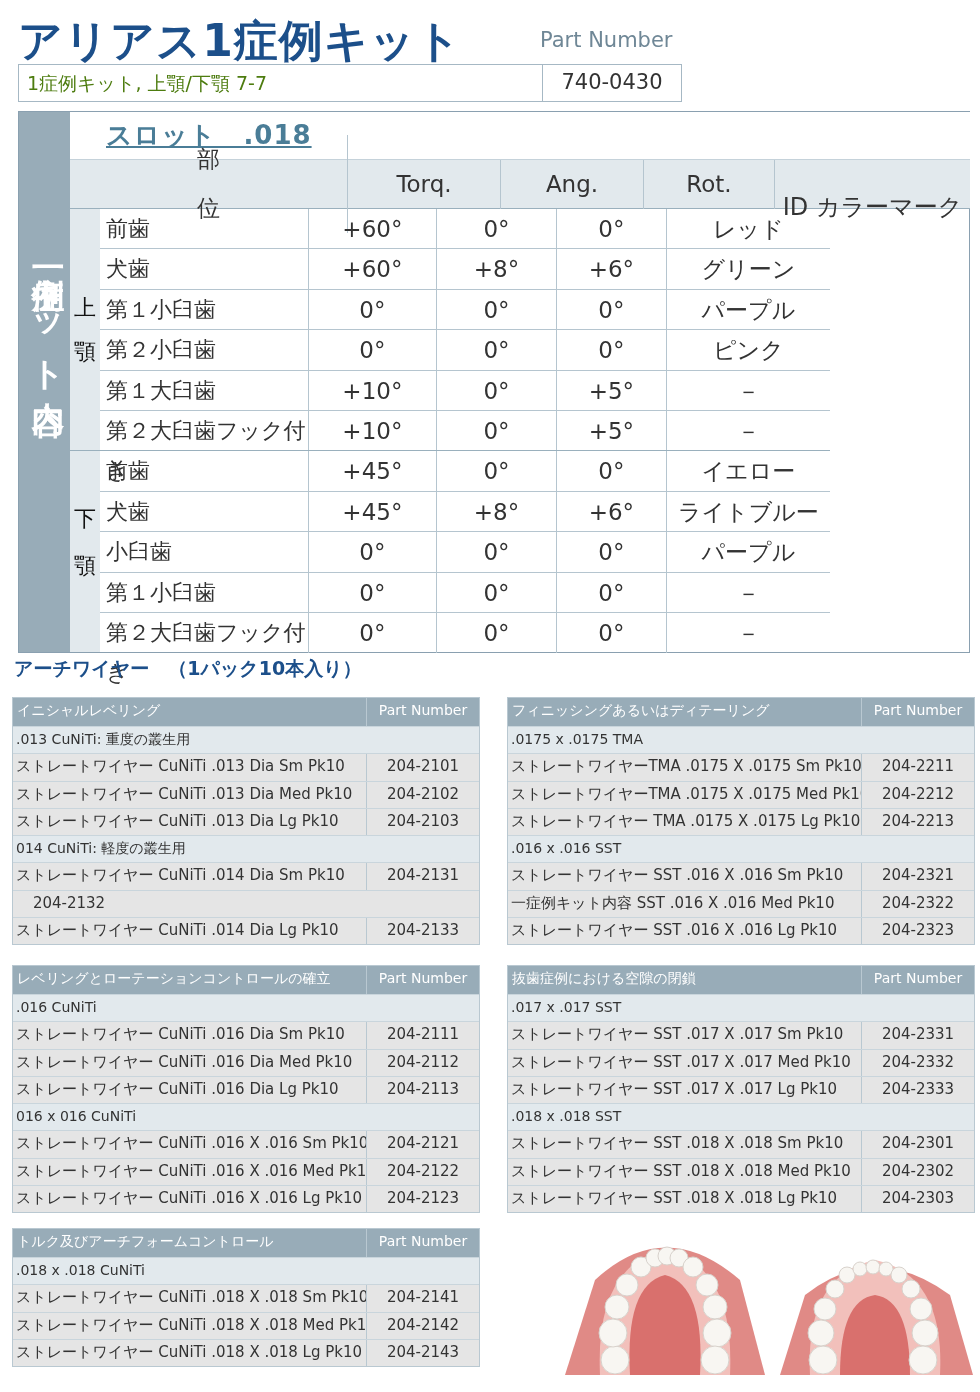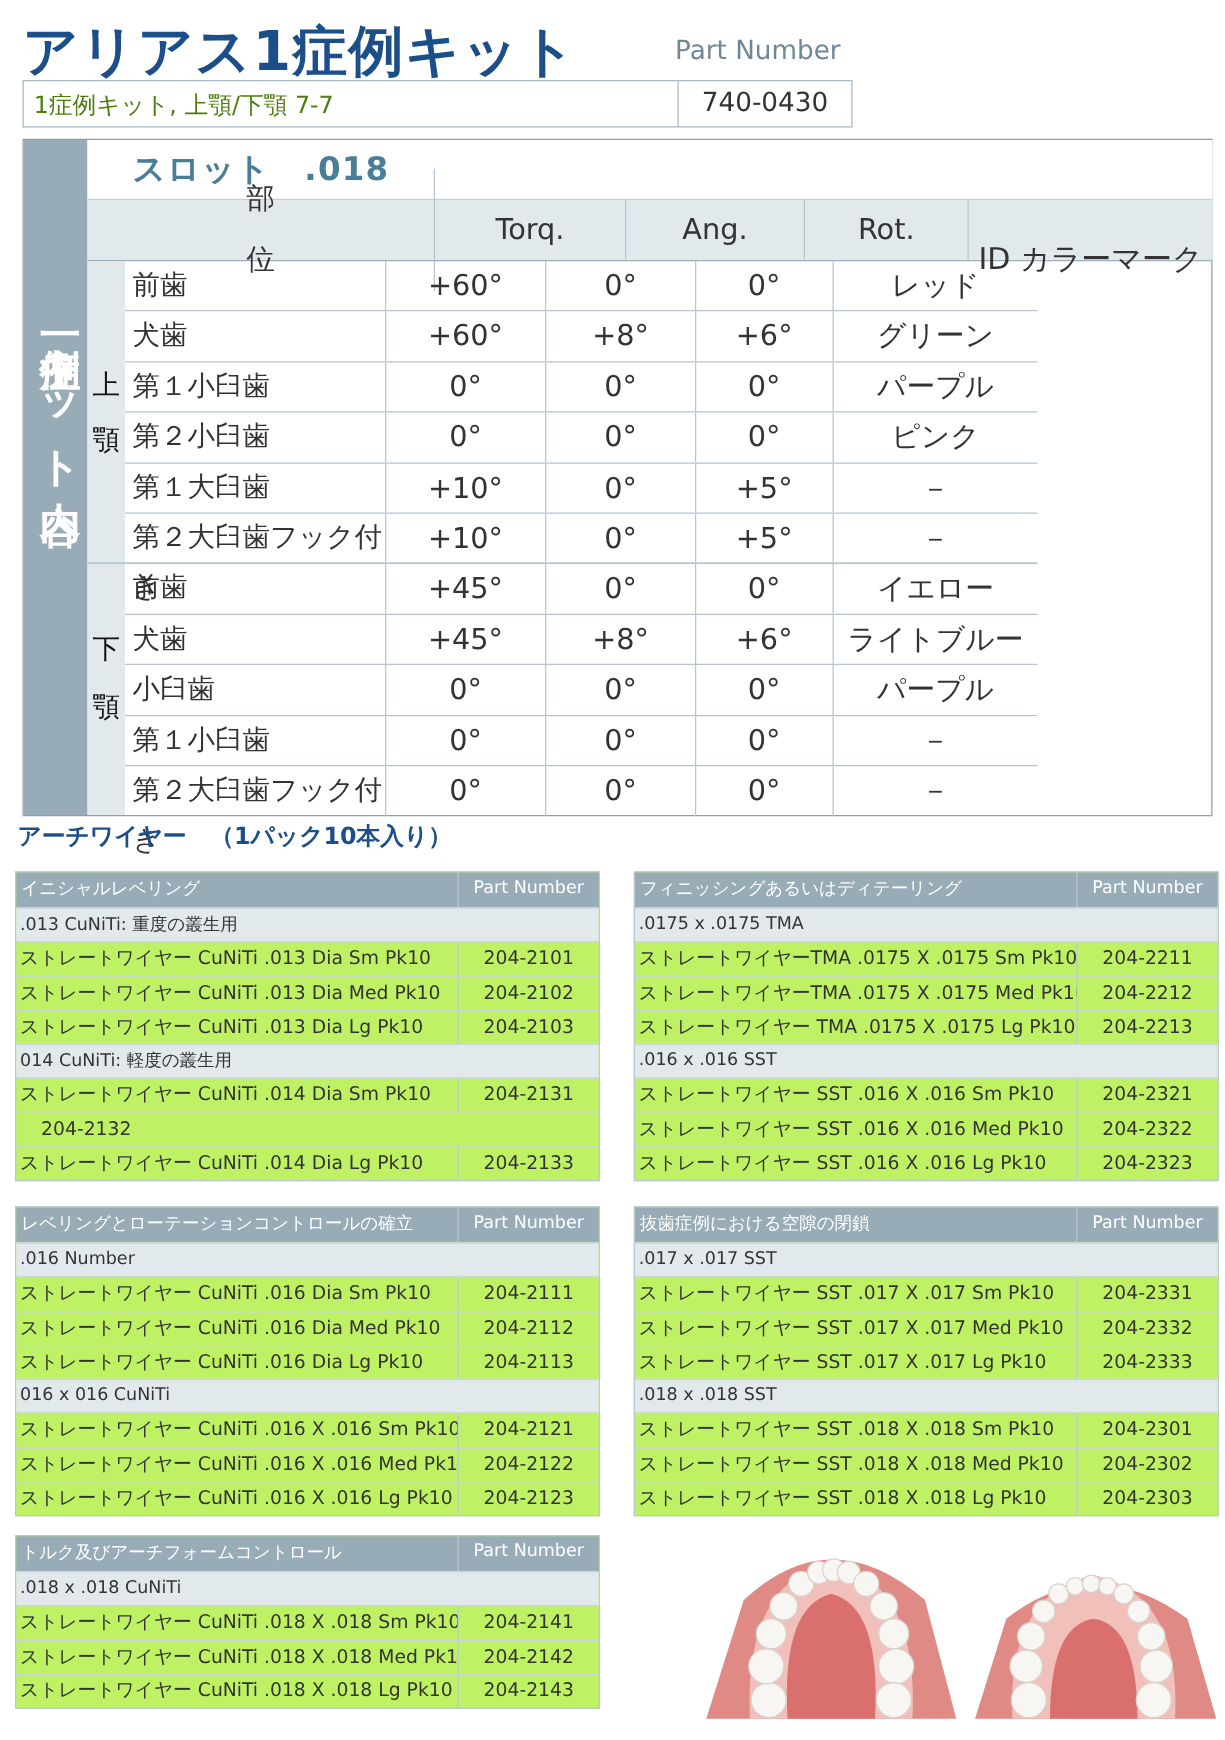--- a/index.html
+++ b/index.html
@@ -11,21 +11,21 @@
 
   .kit-row { position: absolute; left: 18px; top: 64px; width: 664px; height: 38px; border: 1px solid #a6b8c4; display: flex; background: #fff; }
   .kit-row .desc { flex: 1; font-size: 19px; padding: 6px 8px; color: #4d7c0f; border-right: 1px solid #a6b8c4; }
   .kit-row .num { width: 138px; font-size: 21px; padding: 5px 0; text-align: center; color: #333; }
 
   
   .main { position: absolute; left: 18px; top: 111px; width: 952px; height: 542px; border: 1px solid #8aa0b0; background: #fff; }
   .side { position: absolute; left: 0; top: 0; width: 51px; height: 540px; background: #98acb8; }
   .side-text { position: absolute; left: 6px; top: 138px; width: 40px; font-size: 33px; font-weight: bold; color: #fff; line-height: 33px; text-align: center; writing-mode: vertical-rl; letter-spacing: 2px; }
   .slot { position: absolute; left: 51px; top: 0; width: 900px; height: 48px; background: #fff; border-bottom: 1px solid #c5d2da; }
-  .slot span { position: absolute; left: 36px; top: 6px; font-size: 26px; font-weight: bold; color: #4a7d97; letter-spacing: 1px; }
+  .slot span { position: absolute; left: 36px; top: 6px; font-size: 26px; font-weight: bold; color: #4a7d97; letter-spacing: 1px; text-decoration: underline; }
   .hdr { position: absolute; left: 51px; top: 48px; width: 900px; height: 49px; background: #e2e9ed; border-bottom: 1px solid #9ab0bd; display: flex; align-items: center; }
   .hdr div { font-size: 23px; color: #333; text-align: center; line-height: 49px; border-right: 1px solid #b5c5cf; }
   .hdr div:last-child { border-right: none; }
   .c-part { width: 278px; }
   .c-torq { width: 153px; }
   .c-ang { width: 143px; }
   .c-rot { width: 131px; }
   .c-id { width: 195px; }
   .hdr .c-part { letter-spacing: 60px; padding-left: 60px; }
   .hdr .c-id { font-size: 24px; margin-top: 47px; }
@@ -43,21 +43,21 @@
   .trow div:last-child { border-right: none; }
   .trow .r-part { width: 248px; text-align: left; padding-left: 6px; font-size: 22px; }
   .trow .r-torq { width: 153px; }
   .trow .r-ang { width: 143px; }
   .trow .r-rot { width: 131px; }
   .trow .r-id { width: 195px; }
 
   .arch-title { position: absolute; left: 14px; top: 656px; font-size: 19px; font-weight: bold; color: #1c4f8a; }
 
   
-  .wt { position: absolute; width: 468px; border: 1px solid #b9c8d1; background: #bef264; }
+  .wt { position: absolute; width: 468px; border: 1px solid #b9c8d1; background: #e5e5e5; }
   .wt .th { display: flex; height: 28px; background: #98acb8; color: #fff; font-size: 14px; }
   .wt .th .name { flex: 1; padding: 4px 4px; border-right: 1px solid #b9c8d1; white-space: nowrap; overflow: hidden; }
   .wt .th .pn { width: 112px; padding: 4px 0; text-align: center; }
   .wt .grp { height: 27.3px; background: #e2e9ed; font-size: 14px; padding: 4px 3px; color: #333; border-top: 1px solid #c9d5dc; }
   .wt .row { display: flex; height: 27.3px; font-size: 15px; color: #333; border-top: 1px solid #c9d5dc; }
   .wt .row .name { flex: 1; padding: 3px 3px; border-right: 1px solid #b9c8d1; white-space: nowrap; overflow: hidden; }
   .wt .row .pn { width: 112px; padding: 3px 0; text-align: center; }
 
   .photo { position: absolute; left: 555px; top: 1225px; width: 420px; height: 165px; }
 </style>
@@ -228,35 +228,35 @@
   <div class="row">
       <div class="name">ストレートワイヤー TMA .0175 X .0175 Lg Pk10</div>
       <div class="pn">204-2213</div>
     </div>
   <div class="grp">.016 x .016 SST</div>
   <div class="row">
       <div class="name">ストレートワイヤー SST .016 X .016 Sm Pk10</div>
       <div class="pn">204-2321</div>
     </div>
   <div class="row">
-      <div class="name">ストレートワイヤー SST .016 X .016 Med Pk10</div>
+      <div class="name">一症例キット内容 SST .016 X .016 Med Pk10</div>
       <div class="pn">204-2322</div>
     </div>
   <div class="row">
       <div class="name">ストレートワイヤー SST .016 X .016 Lg Pk10</div>
       <div class="pn">204-2323</div>
     </div>
 </div>
 
 <div class="wt" style="left:12px; top:965px;">
   <div class="th">
     <div class="name">レベリングとローテーションコントロールの確立</div>
     <div class="pn">Part Number</div>
   </div>
-  <div class="grp">.016 Number</div>
+  <div class="grp">.016 CuNiTi</div>
   <div class="row">
       <div class="name">ストレートワイヤー CuNiTi .016 Dia Sm Pk10</div>
       <div class="pn">204-2111</div>
     </div>
   <div class="row">
       <div class="name">ストレートワイヤー CuNiTi .016 Dia Med Pk10</div>
       <div class="pn">204-2112</div>
     </div>
   <div class="row">
       <div class="name">ストレートワイヤー CuNiTi .016 Dia Lg Pk10</div>

